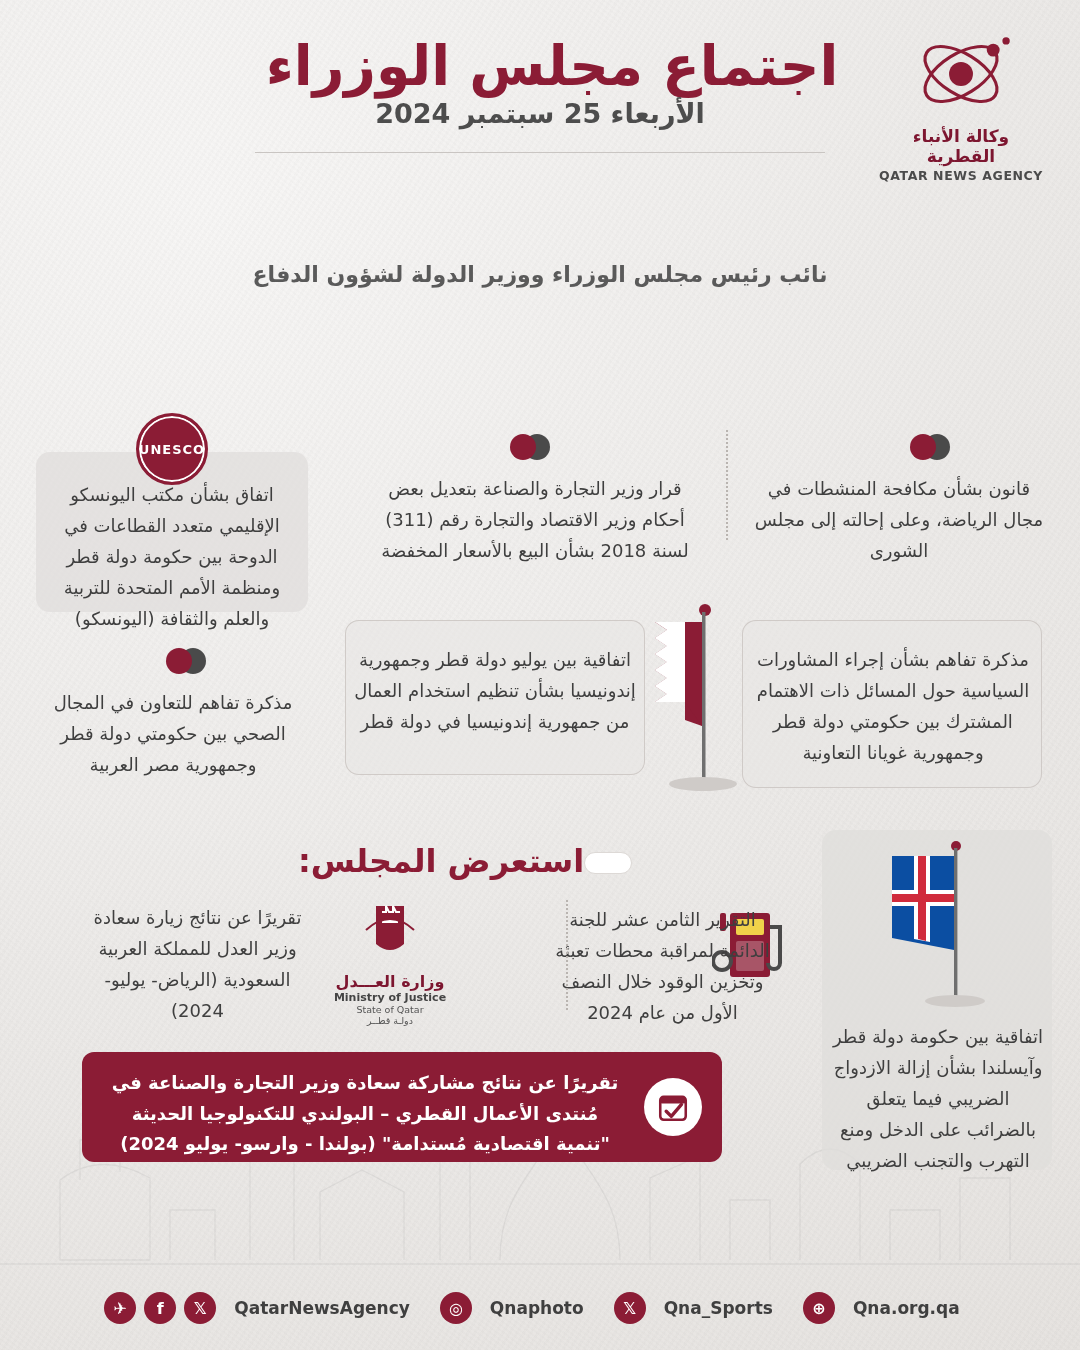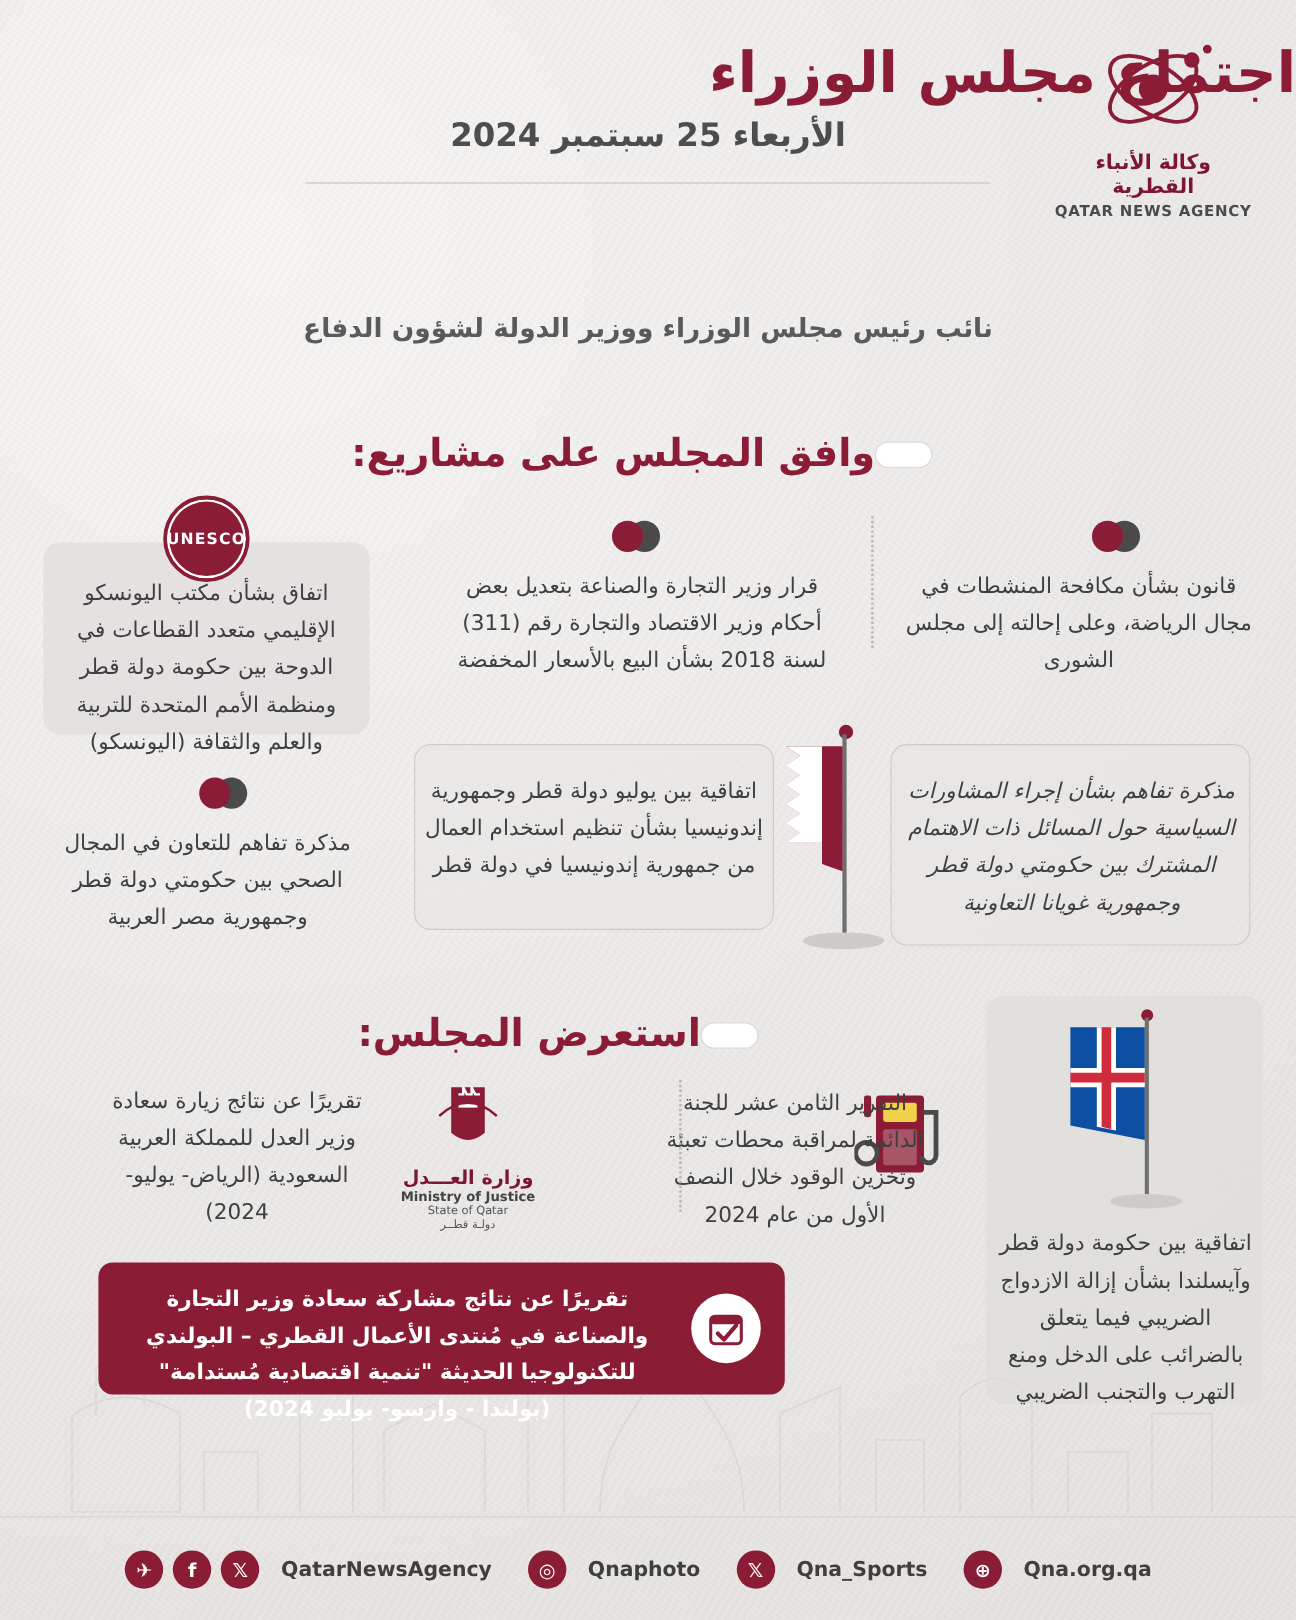--- a/index.html
+++ b/index.html
@@ -42,22 +42,22 @@
     font-size: 17px; font-weight: bold; color: #7d1630;
     letter-spacing: 0px; margin-top: 2px;
   }
   .logo .ln2 {
     font-size: 12.5px; font-weight: bold; color: #4b4b4b;
     letter-spacing: .6px; margin-top: 2px;
   }
 
   .title {
     position: absolute; top: 34px; left: 0; right: 0;
-    text-align: right;
-    font-size: 47px; font-weight: bold; color: #8b1c35;
+    text-align: center;
+    font-size: 55px; font-weight: bold; color: #8b1c35;
     letter-spacing: 0px;
     margin-left: 24px;
   }
   .subtitle {
     position: absolute; top: 98px; left: 0; right: 0;
     text-align: center;
     font-size: 27px; font-weight: bold; color: #4d4d4d;
   }
   .hrule {
     position: absolute; top: 152px; left: 255px; width: 570px; height: 1px;
@@ -215,23 +215,20 @@
     </svg>
     <div class="ln1">وكالة الأنباء القطرية</div>
     <div class="ln2">QATAR NEWS AGENCY</div>
   </div>
 
   <div class="title">اجتماع مجلس الوزراء</div>
   <div class="subtitle">الأربعاء 25 سبتمبر 2024</div>
   <div class="hrule"></div>
   <div class="chairrole">نائب رئيس مجلس الوزراء ووزير الدولة لشؤون الدفاع</div>
 
-  <div class="sechead" style="top:358px; left:0; right:0;">
-    <span class="pill wide"></span><span>وافق المجلس على مشاريع:</span>
-  </div>
 
   <div class="dots" style="position:absolute; top:434px; right:130px;">
     <i class="a"></i>
       <i class="b"></i>
   </div>
   <div class="txt" style="top:474px; right:36px; width:290px;">قانون بشأن مكافحة المنشطات في مجال الرياضة، وعلى إحالته إلى مجلس الشورى</div>
 
   <div class="vdivider" style="top:430px; right:352px; height:110px;"></div>
 
   <div class="dots" style="position:absolute; top:434px; right:530px;">
@@ -260,21 +257,21 @@
     <path d="M57 24 L10 24 L22 32 L10 40 L22 48 L10 56 L22 64 L10 72 L22 80 L10 88 L22 96 L10 104 L57 104 Z" fill="#8b1c35"></path>
     <path d="M57 24 L10 24 L22 32 L10 40 L22 48 L10 56 L22 64 L10 72 L22 80 L10 88 L22 96 L10 104 L57 104 Z" fill="#ffffff" transform="translate(0,0)" opacity="0"></path>
     <path d="M57 24 L57 104 L36 110 L36 30 Z" fill="#ffffff" opacity="0"></path>
     <path d="M40 24 L10 24 L22 32 L10 40 L22 48 L10 56 L22 64 L10 72 L22 80 L10 88 L22 96 L10 104 L40 104 Z" fill="#ffffff"></path>
     <path d="M40 24 L57 24 L57 128 L40 122 Z" fill="#8b1c35"></path>
     <path d="M40 104 L57 128 L57 104 Z" fill="#8b1c35"></path>
     <path d="M40 24 L40 104 L10 104 L22 96 L10 88 L22 80 L10 72 L22 64 L10 56 L22 48 L10 40 L22 32 Z" fill="#ffffff"></path>
   </svg>
 
   <div class="card light" style="top:620px; left:742px; width:300px; height:168px;"></div>
-  <div class="txt" style="top:645px; left:750px; width:286px;font-style:italic;">مذكرة تفاهم بشأن إجراء المشاورات السياسية حول المسائل ذات الاهتمام المشترك بين حكومتي دولة قطر وجمهورية غويانا التعاونية</div>
+  <div class="txt" style="top:645px; left:750px; width:286px;">مذكرة تفاهم بشأن إجراء المشاورات السياسية حول المسائل ذات الاهتمام المشترك بين حكومتي دولة قطر وجمهورية غويانا التعاونية</div>
 
   <div class="sechead" style="top:842px; left:0; right:140px;">
     <span class="pill wide"></span><span>استعرض المجلس:</span>
   </div>
 
   <svg style="position:absolute; top:905px; left:712px; width:78px; height:80px;" viewBox="0 0 78 80">
     <rect x="18" y="8" width="40" height="64" rx="3" fill="#8b1c35"></rect>
     <rect x="24" y="14" width="28" height="16" rx="2" fill="#f0d24a"></rect>
     <rect x="24" y="36" width="28" height="30" rx="2" fill="#ffffff" opacity=".25"></rect>
     <path d="M58 22 L68 22 L68 58 a6 6 0 0 1 -12 0" fill="none" stroke="#4a4a4a" stroke-width="4"></path>
@@ -293,21 +290,21 @@
       <path d="M36 30 q24 -22 48 0" fill="none" stroke="#8b1c35" stroke-width="2"></path>
     </svg>
     <div class="ar">وزارة العـــدل</div>
     <div class="en">Ministry of Justice</div>
     <div class="en2">State of Qatar</div>
     <div class="en2">دولـة قطــر</div>
   </div>
 
   <div class="txt" style="top:903px; left:85px; width:225px;">تقريرًا عن نتائج زيارة سعادة وزير العدل للمملكة العربية السعودية (الرياض- يوليو- 2024)</div>
 
-  <div class="banner" style="top:1052px; left:82px; width:572px; height:110px;">
+  <div class="banner" style="top:1052px; left:82px; width:640px; height:110px;">
     <div class="btxt">تقريرًا عن نتائج مشاركة سعادة وزير التجارة والصناعة في مُنتدى الأعمال القطري – البولندي للتكنولوجيا الحديثة "تنمية اقتصادية مُستدامة" (بولندا - وارسو- يوليو 2024)</div>
     <div class="bicon">
       <svg viewBox="0 0 40 40" width="34" height="34">
         <rect x="5" y="8" width="30" height="27" rx="4" fill="none" stroke="#8b1c35" stroke-width="3"></rect>
         <rect x="5" y="8" width="30" height="8" rx="3" fill="#8b1c35"></rect>
         <path d="M12 25 l6 6 12 -14" fill="none" stroke="#8b1c35" stroke-width="4" stroke-linecap="round" stroke-linejoin="round"></path>
       </svg>
     </div>
   </div>
 

